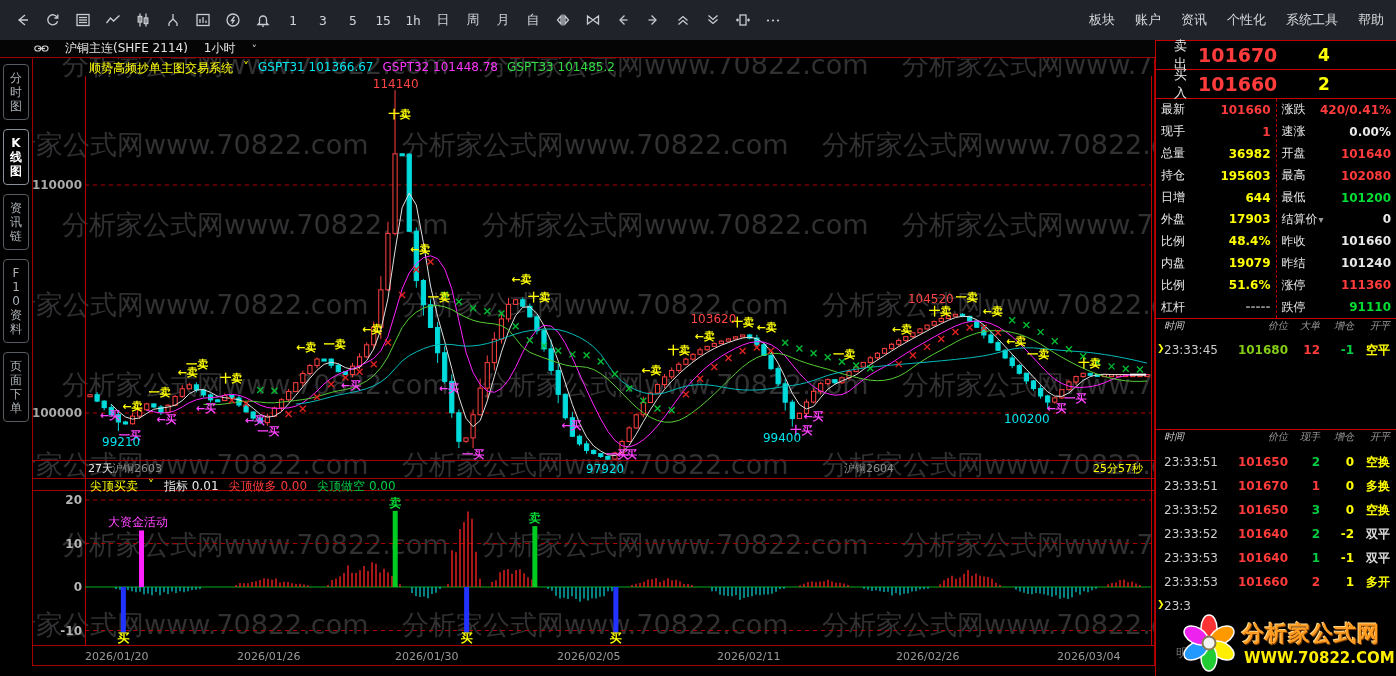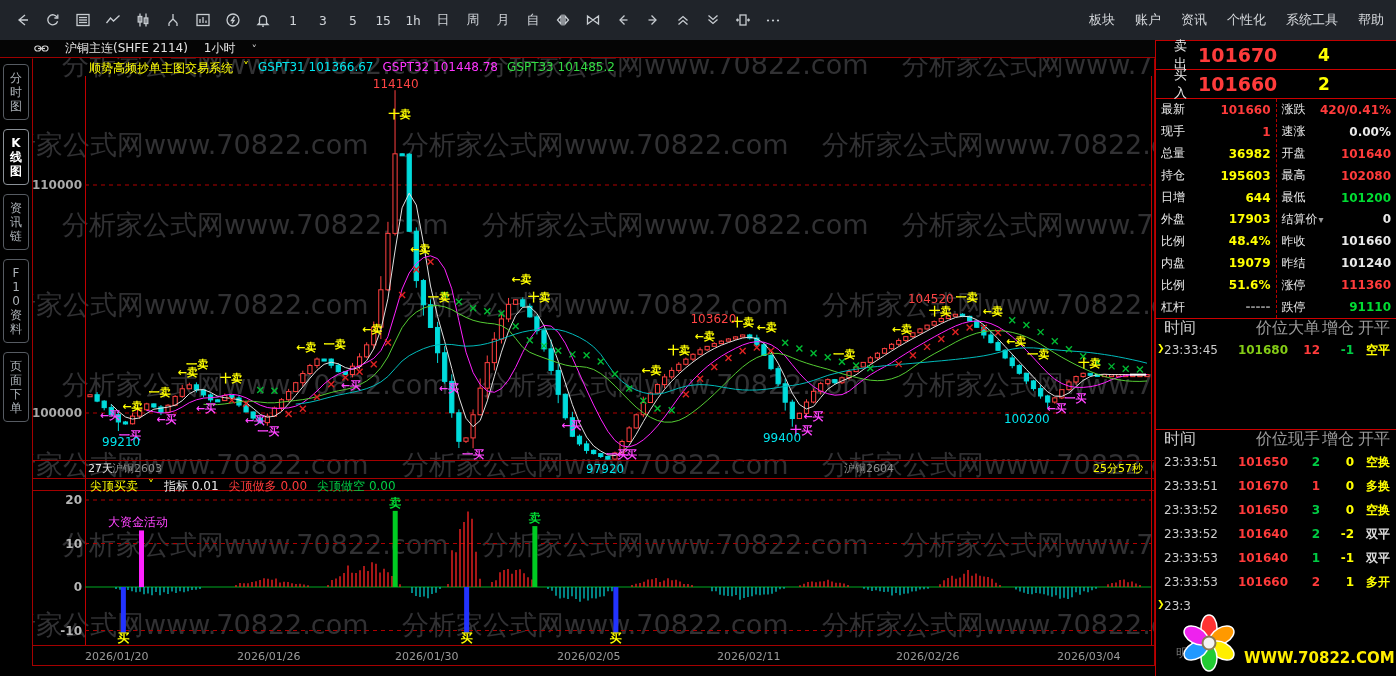--- a/index.html
+++ b/index.html
@@ -58,21 +58,21 @@
   .p-quote .px  { width:120px; color:#ff3b3b; font-size:19px; font-weight:bold; }
   .p-quote .qty { color:#ffff00; font-size:17px; font-weight:bold; }
   .p-stats { display:flex; height:219px; }
   .p-col { width:120px; display:flex; flex-direction:column; }
   .p-col.rightc { width:121px; border-left:1px dashed #bb0000; }
   .p-row { flex:1; display:flex; align-items:center; padding:0 5px; font-size:12px; }
   .p-row .lab { color:#e8e8e8; white-space:nowrap; }
   .p-row .val { margin-left:auto; font-weight:bold; }
   .p-row .dd::after { content:"▾"; color:#9a9a9a; font-size:10px; margin-left:1px; }
   .p-sec { border-top:1px solid #cc0000; }
-  .t-head { display:flex; height:20px; align-items:flex-end; color:#9a9a9a; font-size:16px; }
+  .t-head { display:flex; height:20px; align-items:flex-start; color:#9a9a9a; font-size:10px;font-style:italic; }
   .t-row { display:flex; height:22px; align-items:center; font-size:12px; font-weight:bold; }
   .c-time { width:72px; padding-left:8px; color:#cccccc; font-weight:normal; position:relative; }
   .c-time.ptr::before { content:"❯"; position:absolute; left:1px; color:#ffff00; font-size:9px; }
   .c-px { width:60px; text-align:right; }
   .c-vol { width:32px; text-align:right; }
   .c-chg { width:34px; text-align:right; }
   .c-typ { width:40px; text-align:right; padding-right:4px; }
   .t1-spacer { height:68px; }
   .t2 .t-row { height:24px; }
   .p-detail { position:absolute; left:20px; top:604px; color:#777; font-size:12px; }
@@ -1218,17 +1218,18 @@
                 <ellipse cx="0" cy="-15" rx="8" ry="13" fill="#ff3333" stroke="#ffffff" stroke-width="1.5" transform="rotate(0)"></ellipse>
                 <ellipse cx="0" cy="-15" rx="8" ry="13" fill="#ff9900" stroke="#ffffff" stroke-width="1.5" transform="rotate(60)"></ellipse>
                 <ellipse cx="0" cy="-15" rx="8" ry="13" fill="#ffee00" stroke="#ffffff" stroke-width="1.5" transform="rotate(120)"></ellipse>
                 <ellipse cx="0" cy="-15" rx="8" ry="13" fill="#22cc33" stroke="#ffffff" stroke-width="1.5" transform="rotate(180)"></ellipse>
                 <ellipse cx="0" cy="-15" rx="8" ry="13" fill="#2299ff" stroke="#ffffff" stroke-width="1.5" transform="rotate(240)"></ellipse>
                 <ellipse cx="0" cy="-15" rx="8" ry="13" fill="#ee22ee" stroke="#ffffff" stroke-width="1.5" transform="rotate(300)"></ellipse>
               </g>
             <circle r="6.5" fill="#f3f3f3" stroke="#8a7a55" stroke-width="2"></circle>
           </g>
         </svg>
+        <span class="brand">分析家公式网</span>
         <span class="url">WWW.70822.COM</span>
       </div>
     </div>
   </div>
 </div>
 
 </body></html>

